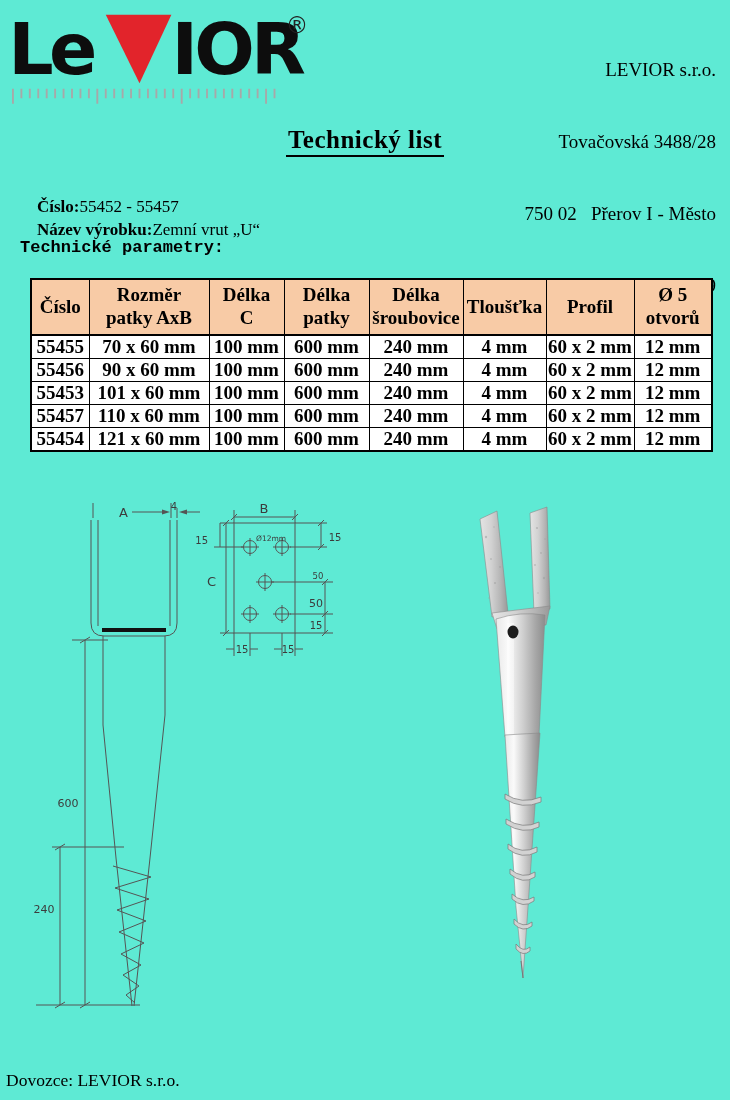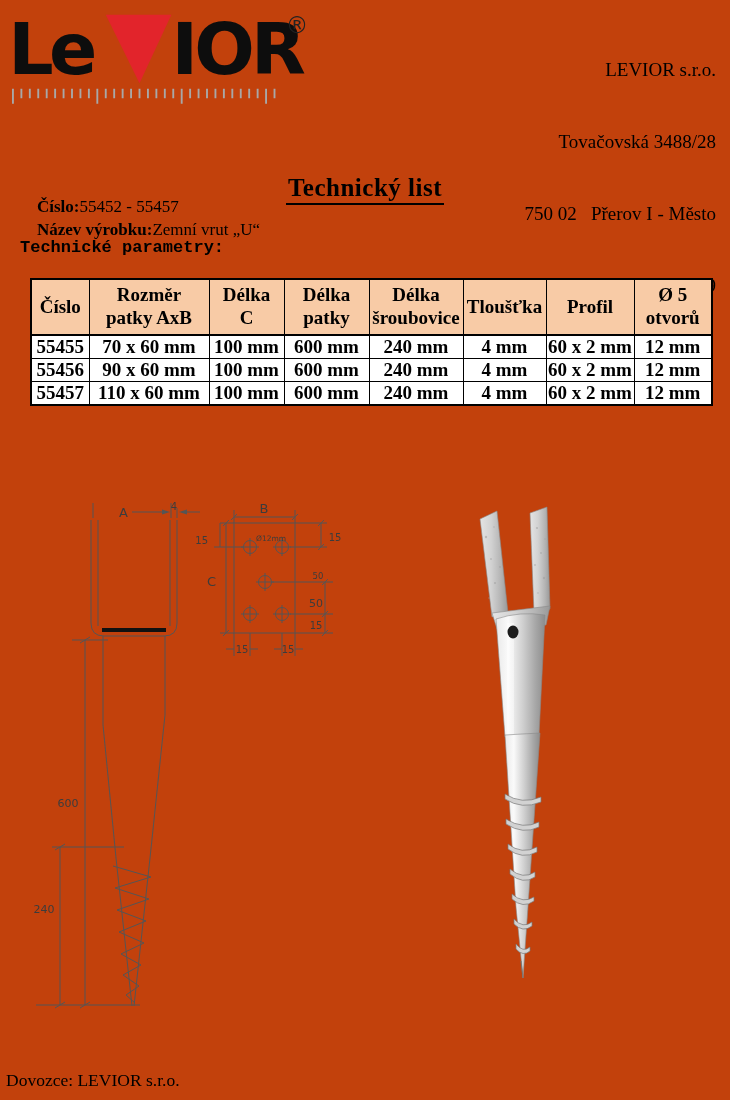--- a/index.html
+++ b/index.html
@@ -1,31 +1,31 @@
 <!DOCTYPE html>
 <html><head>
 <meta charset="utf-8">
 <style>
   html,body{margin:0;padding:0;background:#e9e9e9;}
   .page{
-    position:relative;width:730px;height:1100px;background:#c2410c;
+    position:relative;width:730px;height:1100px;background:#5eead4;
     margin:0 auto;overflow:hidden;
     font-family:"Liberation Serif",serif;color:#000;
   }
   
   .logo{position:absolute;left:12px;top:6px;width:300px;height:100px;}
   .address{
     position:absolute;right:14px;top:10px;text-align:right;
     font-size:19px;line-height:24px;white-space:pre;
   }
   
   .title-wrap{position:absolute;left:0;top:126px;width:730px;text-align:center;}
   .title{
     display:inline-block;font-size:25px;font-weight:bold;
-    border-bottom:2.5px solid #000;padding:0 2px 1px 2px;letter-spacing:.5px;margin-top:48px;
+    border-bottom:2.5px solid #000;padding:0 2px 1px 2px;letter-spacing:.5px;
   }
   
   .field{position:absolute;left:20px;font-size:17px;white-space:pre;}
   .field b{font-weight:bold;}
   .f-cislo{top:177px;}
   .f-nazev{top:200px;}
   .f-params{top:238px;font-weight:bold;font-family:Liberation Mono, monospace;}
   .field .val{}
   
   table.params{
@@ -150,22 +150,42 @@
         <td>55456</td>
           <td>90 x 60 mm</td>
           <td>100 mm</td>
           <td>600 mm</td>
           <td>240 mm</td>
           <td>4 mm</td>
           <td>60 x 2 mm</td>
           <td>12 mm</td>
       </tr>
       <tr>
+        <td>55453</td>
+          <td>101 x 60 mm</td>
+          <td>100 mm</td>
+          <td>600 mm</td>
+          <td>240 mm</td>
+          <td>4 mm</td>
+          <td>60 x 2 mm</td>
+          <td>12 mm</td>
+      </tr>
+      <tr>
         <td>55457</td>
           <td>110 x 60 mm</td>
+          <td>100 mm</td>
+          <td>600 mm</td>
+          <td>240 mm</td>
+          <td>4 mm</td>
+          <td>60 x 2 mm</td>
+          <td>12 mm</td>
+      </tr>
+      <tr>
+        <td>55454</td>
+          <td>121 x 60 mm</td>
           <td>100 mm</td>
           <td>600 mm</td>
           <td>240 mm</td>
           <td>4 mm</td>
           <td>60 x 2 mm</td>
           <td>12 mm</td>
       </tr>
     </tbody>
   </table>
 

